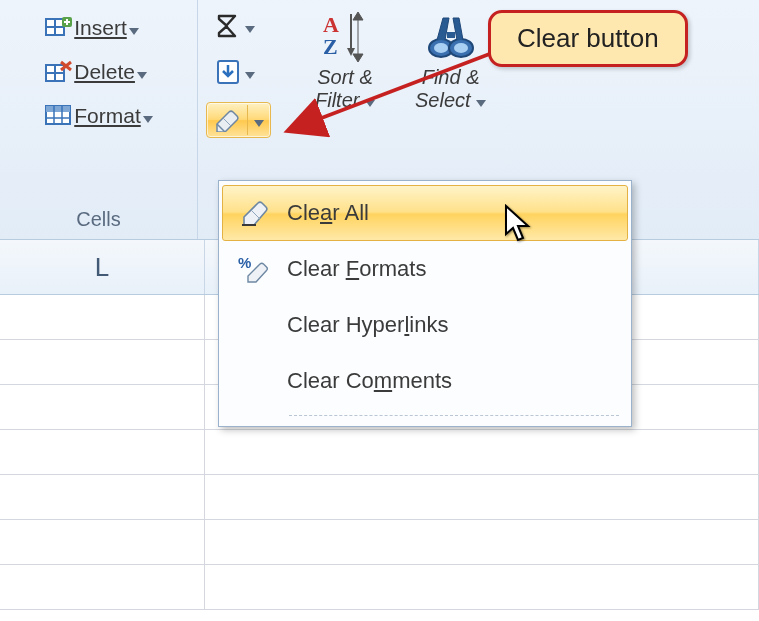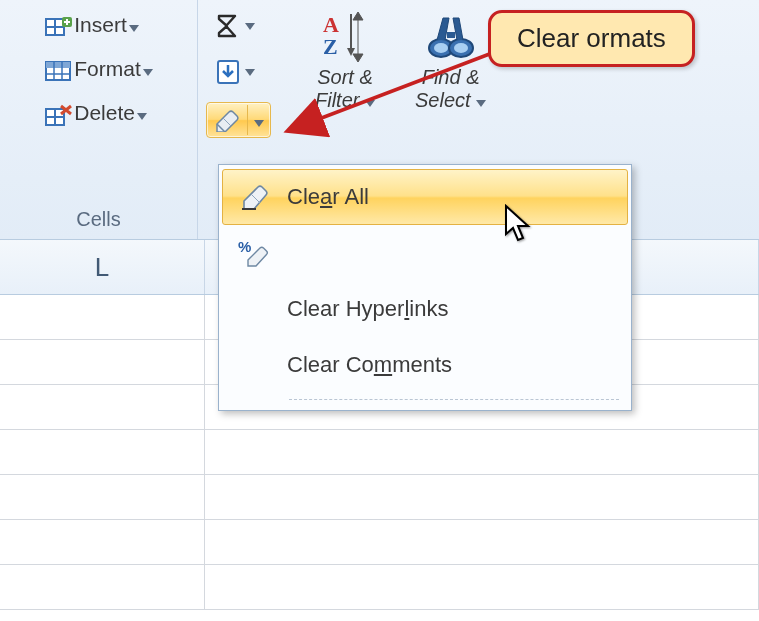--- a/index.html
+++ b/index.html
@@ -36,28 +36,30 @@
     justify-content: flex-start;
   }
   .group-label {
     font-size: 20px;
     color: #5a6b80;
     margin-top: auto;
     padding: 4px 0 6px 0;
   }
   .rbtn {
     display: flex;
+    align-items: center;
     gap: 0;
     padding: 4px 8px;
     border: 1px solid transparent;
     border-radius: 3px;
     margin: 2px 0;
     color: #3b3b3b;
     cursor: default;
     white-space: nowrap;
+    text-decoration: underline;
   }
   .rbtn .drop { margin-left: 2px; }
   .iconbox {
     width: 42px; height: 42px;
     display:flex;align-items:center;justify-content:center;
   }
   .iconbox.sm { width:30px;height:30px;}
   .vbtn {
     display:flex;flex-direction:column;align-items:center;
     padding: 2px 6px;
@@ -100,21 +102,21 @@
     border-right:1px solid #c8d6e6;
     display:flex;align-items:center;justify-content:center;
     color:#425a75;font-size:26px;
   }
   .gridrow { height:45px; display:flex; border-bottom:1px solid #d4d8de;}
   .gridrow .cell { border-right:1px solid #d4d8de; }
   
   .menu {
     position:absolute;
     left:218px;
-    top:164px;
+    top:180px;
     width:414px;
     background:#fbfdff;
     border:1px solid #9ab2cc;
     box-shadow: 3px 3px 7px rgba(0,0,0,.25);
     padding: 4px 0;
     z-index:5;
     font-size:22px;
   }
   .menuitem {
     display:flex;align-items:center;
@@ -187,40 +189,40 @@
             <rect x="18" y="2" width="10" height="10" fill="#5aa24a" rx="2"></rect>
             <path d="M23 4v6M20 7h6" stroke="#fff" stroke-width="2"></path>
           </svg>
         </span>
         <span>Insert</span>
         <span class="drop"><span class="tri sm"></span></span>
       </div>
       <div class="rbtn">
         <span class="iconbox sm">
           <svg width="30" height="26" viewBox="0 0 30 26">
+            <rect x="2" y="6" width="18" height="16" fill="#fff" stroke="#3a73b8" stroke-width="2"></rect>
+            <line x1="2" y1="14" x2="20" y2="14" stroke="#3a73b8" stroke-width="2"></line>
+            <line x1="11" y1="6" x2="11" y2="22" stroke="#3a73b8" stroke-width="2"></line>
+            <path d="M17 3l10 8M27 3l-10 8" stroke="#d24a2e" stroke-width="3"></path>
+          </svg>
+        </span>
+        <span>Delete</span>
+        <span class="drop"><span class="tri sm"></span></span>
+      </div>
+      <div class="rbtn">
+        <span class="iconbox sm">
+          <svg width="30" height="26" viewBox="0 0 30 26">
             <rect x="2" y="3" width="24" height="18" fill="#fff" stroke="#3a73b8" stroke-width="2"></rect>
             <rect x="2" y="3" width="24" height="6" fill="#7fa7d6"></rect>
             <line x1="2" y1="15" x2="26" y2="15" stroke="#3a73b8" stroke-width="1.5"></line>
             <line x1="10" y1="3" x2="10" y2="21" stroke="#3a73b8" stroke-width="1.5"></line>
             <line x1="18" y1="3" x2="18" y2="21" stroke="#3a73b8" stroke-width="1.5"></line>
           </svg>
         </span>
         <span>Format</span>
-        <span class="drop"><span class="tri sm"></span></span>
-      </div>
-      <div class="rbtn">
-        <span class="iconbox sm">
-          <svg width="30" height="26" viewBox="0 0 30 26">
-            <rect x="2" y="6" width="18" height="16" fill="#fff" stroke="#3a73b8" stroke-width="2"></rect>
-            <line x1="2" y1="14" x2="20" y2="14" stroke="#3a73b8" stroke-width="2"></line>
-            <line x1="11" y1="6" x2="11" y2="22" stroke="#3a73b8" stroke-width="2"></line>
-            <path d="M17 3l10 8M27 3l-10 8" stroke="#d24a2e" stroke-width="3"></path>
-          </svg>
-        </span>
-        <span>Delete</span>
         <span class="drop"><span class="tri sm"></span></span>
       </div>
     </div>
     <div class="group-label">Cells</div>
   </div>
 
   <div class="group" style="flex:1;border-right:none">
     <div class="group-body" style="width:100%">
       <div class="editing-row">
         <div class="editing-col">
@@ -335,34 +337,35 @@
     </span>
     <span>Cle<span class="underline-letter">a</span>r All</span>
   </div>
   <div class="menuitem">
     <span class="ic">
       <svg width="34" height="30" viewBox="0 0 34 30">
         <text x="0" y="14" font-size="15" fill="#2a5fa6" font-weight="bold">%</text>
         <path d="M10 22 L22 10 a2.5 2.5 0 0 1 3.5 0 l3 3 a2.5 2.5 0 0 1 0 3.5 L18 28 H10z" fill="#eef2f6" stroke="#6e88a3" stroke-width="1.4"></path>
       </svg>
     </span>
+    <span>Clear <span class="underline-letter">F</span>ormats</span>
   </div>
   <div class="menuitem">
     <span class="ic"></span>
     <span>Clear Hyper<span class="underline-letter">l</span>inks</span>
   </div>
   <div class="menuitem">
     <span class="ic"></span>
     <span>Clear Co<span class="underline-letter">m</span>ments</span>
   </div>
   <div class="menusep"></div>
 </div>
 
 <div class="callout">
-  <span>Clear ormats</span>
+  <span>Clear button</span>
 </div>
 
 <svg class="arrow-svg">
   <defs>
     <marker id="ah" markerWidth="12" markerHeight="12" refX="10" refY="6" orient="auto">
       <path d="M0 0 L12 6 L0 12 z" fill="#c62121"></path>
     </marker>
   </defs>
   <line x1="500" y1="50" x2="290" y2="130" stroke="#c62121" stroke-width="3.5" marker-end="url(#ah)"></line>
 </svg>

